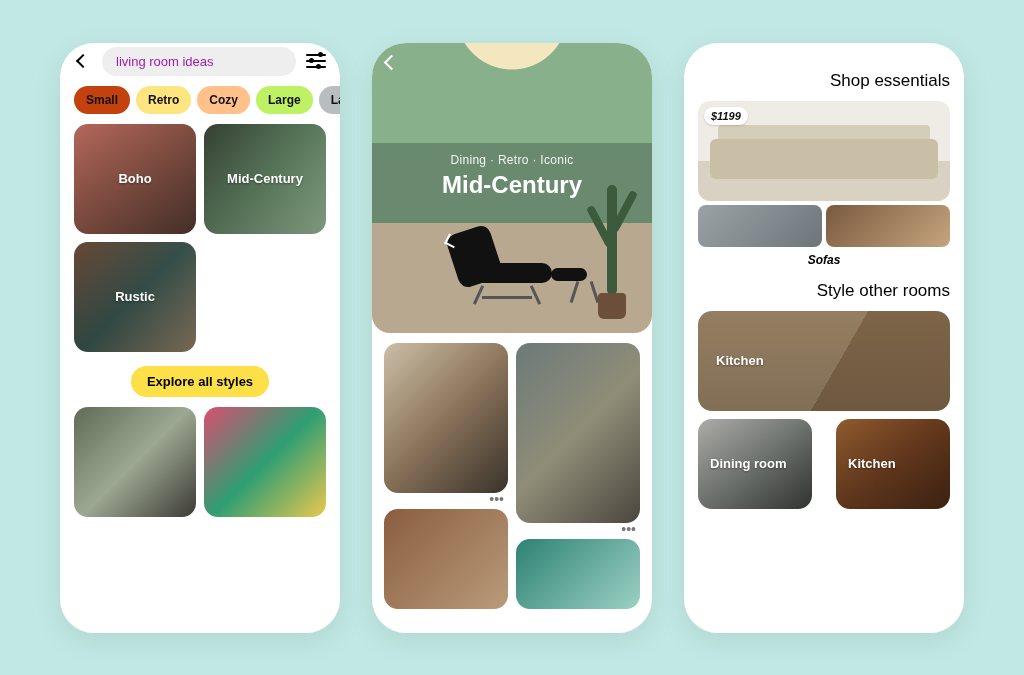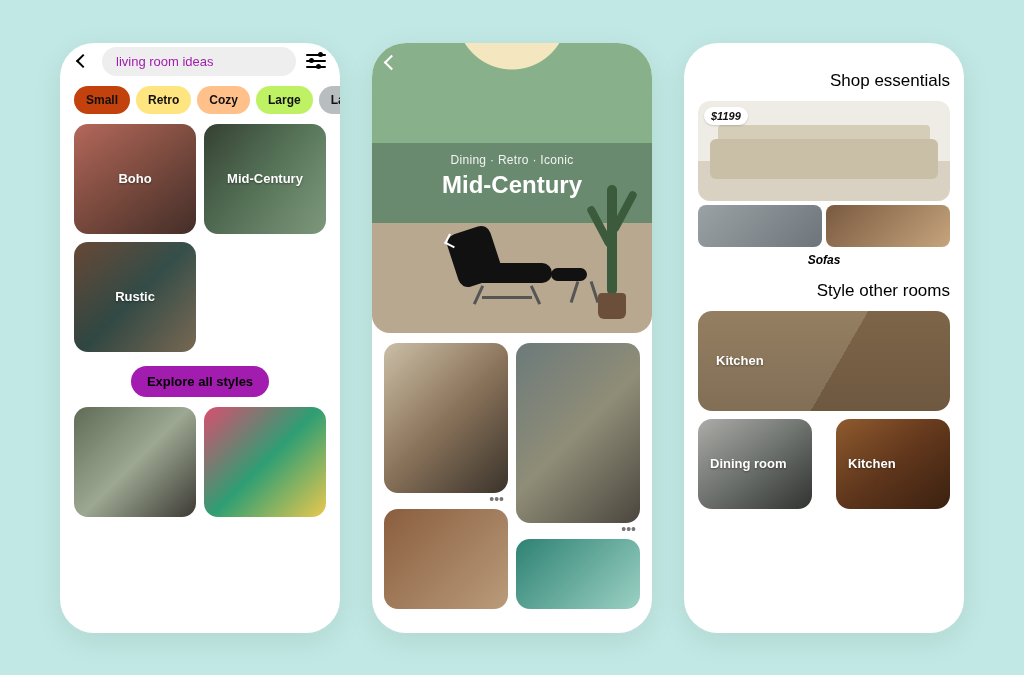--- a/index.html
+++ b/index.html
@@ -53,21 +53,21 @@
   .tune-btn{ width:20px; height:16px; position:relative; cursor:pointer;}
   .tune-btn .line{ position:absolute; left:0; width:100%; height:2px; background:#000; border-radius:1px;}
   .tune-btn .line.l1{top:1px}.tune-btn .line.l2{top:7px}.tune-btn .line.l3{top:13px}
   .tune-btn .knob{position:absolute; width:5px; height:5px; background:#000; border-radius:50%;}
   .tune-btn .k1{top:-1px; left:12px}.tune-btn .k2{top:5px; left:3px}.tune-btn .k3{top:11px; left:10px}
   .chip-row{ display:flex; gap:6px; padding:0 0 10px 14px; overflow:hidden; }
   .chip{ font-size:12px; font-weight:700; color:#111; padding:7px 12px; border-radius:16px; white-space:nowrap; cursor:pointer;}
   .style-grid{ display:grid; grid-template-columns:1fr 1fr; gap:8px; padding:0 14px;}
   .tile{ border-radius:14px; height:110px; display:flex; align-items:center; justify-content:center; color:#fff; font-weight:600; font-size:13px; position:relative; overflow:hidden; cursor:pointer;}
   .tile .label{ position:relative; z-index:2; text-shadow:0 1px 2px rgba(0,0,0,.4);}
-  .explore-pill{ margin:14px auto 10px auto; width:fit-content; padding:8px 16px; background:#a21caf; border-radius:18px; font-weight:600; font-size:13px; cursor:pointer;}
+  .explore-pill{ margin:14px auto 10px auto; width:fit-content; padding:8px 16px; background:#fde047; border-radius:18px; font-weight:600; font-size:13px; cursor:pointer;}
   
   .boho{ background:linear-gradient(rgba(0,0,0,.15),rgba(0,0,0,.25)), linear-gradient(135deg,#d47a6a,#9a5d4e,#5a3e36); }
   .midc{ background:linear-gradient(rgba(0,0,0,.15),rgba(0,0,0,.25)), linear-gradient(135deg,#3d4a3b,#6b8f6d,#a7caa7); }
   .rustic{ background:linear-gradient(rgba(0,0,0,.15),rgba(0,0,0,.25)), linear-gradient(135deg,#7a543e,#3f5d57,#a08a6e); }
   .farm{ background:linear-gradient(rgba(0,0,0,.15),rgba(0,0,0,.25)), linear-gradient(135deg,#e9e6df,#bcb8ad,#8a8479); }
   .extra1{ background:linear-gradient(135deg,#5f6b55,#9da892,#3c3a34); }
   .extra2{ background:linear-gradient(135deg,#d94f70,#2e9e73,#eac84e); }
 
   
   .hero{ height:290px; position:relative; background:

